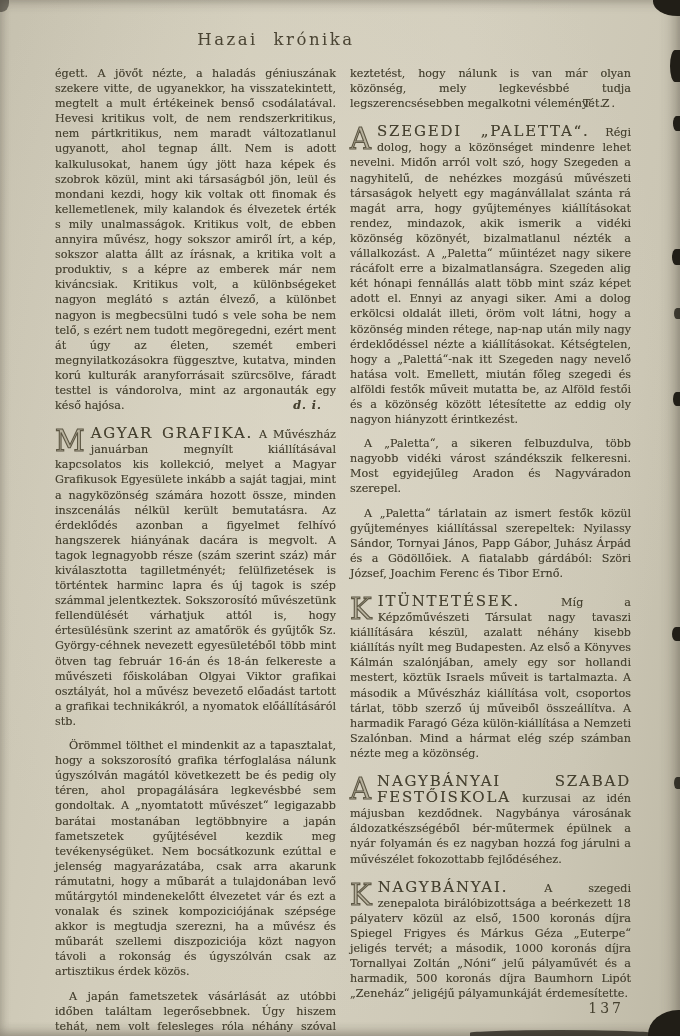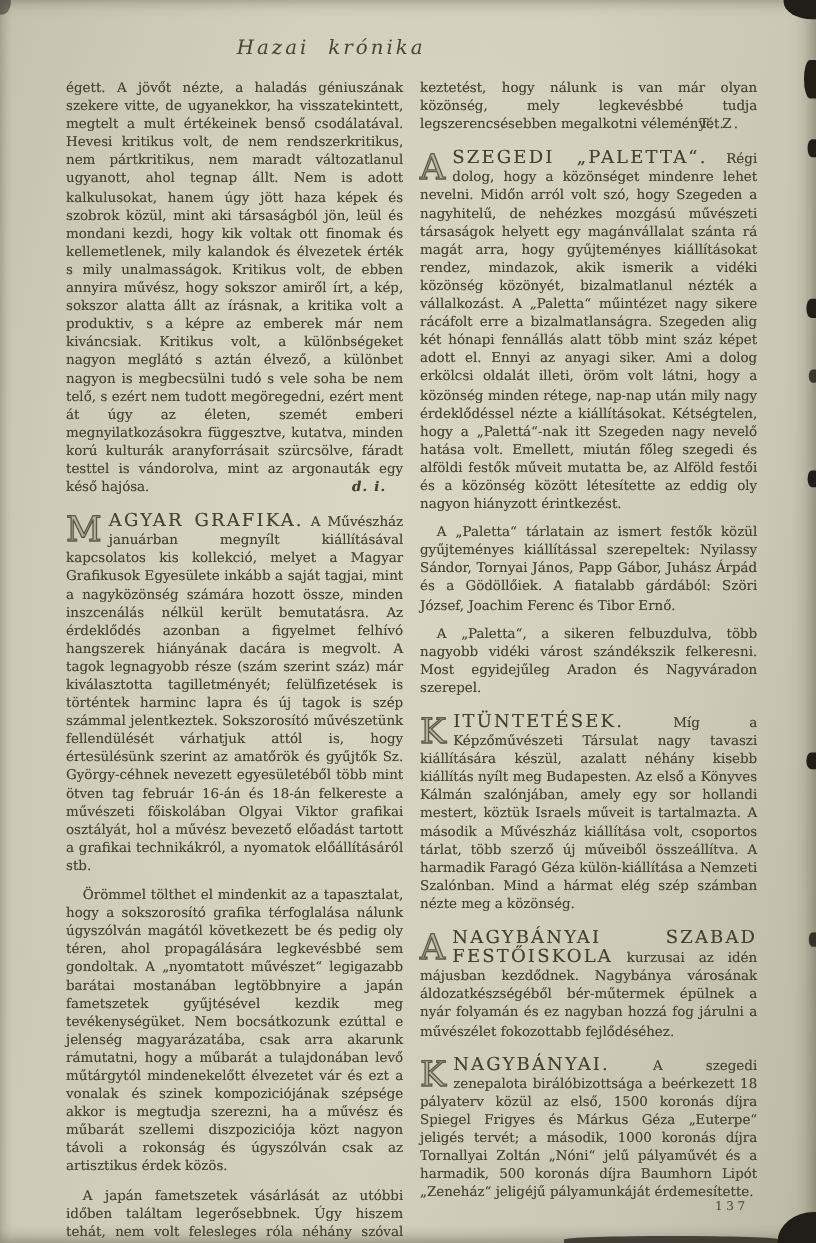--- a/index.html
+++ b/index.html
@@ -11,21 +11,21 @@
   .page{
     position:relative;width:680px;height:1036px;overflow:hidden;
     background:
       radial-gradient(ellipse at 45% 40%, rgba(224,219,203,.55), rgba(0,0,0,0) 70%),
       linear-gradient(100deg,#c6c1af 0%, #d2cdbb 30%, #d3cebd 55%, #cbc6b4 82%, #beb9a6 100%);
     box-shadow:inset -7px 0 14px rgba(58,52,38,.28), inset 0 -5px 10px rgba(58,52,38,.18), inset 3px 2px 8px rgba(58,52,38,.12);
     color:#453f2e;
   }
   .header{
     position:absolute;top:30px;left:0;width:552px;text-align:center;
-    font-style:italic;font-size:16.5px;letter-spacing:2.5px;word-spacing:8px;color:#4a4433;
+    font-size:16.5px;letter-spacing:2.5px;word-spacing:8px;color:#4a4433;
   }
   .columns{
     position:absolute;top:66px;left:55px;width:576px;
     display:flex;gap:14px;
   }
   .col{width:281px;}
   .para{
     position:relative;margin:0 0 9px 0;
     font-size:11.2px;line-height:15.1px;text-align:justify;
     color:#45402f;text-shadow:0 0 .5px rgba(69,64,47,.45);
@@ -39,21 +39,21 @@
     -webkit-text-stroke:1.1px #5d5744;
     text-shadow:0 0 0 rgba(0,0,0,0);
   }
   .lead{letter-spacing:1.8px;font-size:15px;}
   .sig{position:absolute;bottom:0;font-size:11.2px;}
   .sig-italic{right:14px;font-style:italic;letter-spacing:1px;font-weight:bold;}
   .sig-caps{right:14px;letter-spacing:2px;margin-top:15px;}
   .sig-smallcaps{right:10px;font-variant:small-caps;letter-spacing:1.6px;}
   .page-number{
     position:absolute;right:56px;top:1000px;
-    font-size:10px;letter-spacing:3px;color:#45402f;
+    font-size:14px;letter-spacing:3px;color:#45402f;
   }
   .art{position:absolute;background:#211e17;}
   .a1{right:0;top:0;width:27px;height:16px;border-radius:0 0 0 90%;}
   .a2{right:0;top:50px;width:10px;height:32px;border-radius:70% 0 0 70%;}
   .a3{right:0;top:116px;width:7px;height:15px;border-radius:70% 0 0 70%;}
   .a4{right:0;top:249px;width:8px;height:16px;border-radius:70% 0 0 70%;}
   .a5{right:0;top:308px;width:6px;height:11px;border-radius:70% 0 0 70%;opacity:.8;}
   .a6{right:0;top:392px;width:7px;height:14px;border-radius:70% 0 0 70%;}
   .a7{right:0;top:627px;width:8px;height:14px;border-radius:70% 0 0 70%;}
   .a8{right:0;top:777px;width:6px;height:12px;border-radius:70% 0 0 70%;opacity:.85;}
@@ -86,23 +86,23 @@
 
     <div class="col">
       <p class="para"><span>keztetést, hogy nálunk is van már olyan közönség, mely legkevésbbé tudja legszerencsésebben megalkotni véleményét.</span><span class="sig sig-caps">T. Z.</span></p>
 
       <p class="para section">
         <span class="dropcap">A</span>
         <span class="lead">SZEGEDI „PALETTA“.</span>
         <span>Régi dolog, hogy a közönséget mindenre lehet nevelni. Midőn arról volt szó, hogy Szegeden a nagyhitelű, de nehézkes mozgású művészeti társaságok helyett egy magánvállalat szánta rá magát arra, hogy gyűjteményes kiállításokat rendez, mindazok, akik ismerik a vidéki közönség közönyét, bizalmatlanul nézték a vállalkozást. A „Paletta“ műintézet nagy sikere rácáfolt erre a bizalmatlanságra. Szegeden alig két hónapi fennállás alatt több mint száz képet adott el. Ennyi az anyagi siker. Ami a dolog erkölcsi oldalát illeti, öröm volt látni, hogy a közönség minden rétege, nap-nap után mily nagy érdeklődéssel nézte a kiállításokat. Kétségtelen, hogy a „Palettá“-nak itt Szegeden nagy nevelő hatása volt. Emellett, miután főleg szegedi és alföldi festők műveit mutatta be, az Alföld festői és a közönség között létesítette az eddig oly nagyon hiányzott érintkezést.</span>
       </p>
 
+      <p class="para indent"><span>A „Paletta“, a sikeren felbuzdulva, több nagyobb vidéki várost szándékszik felkeresni. Most egyidejűleg Aradon és Nagyváradon szerepel.</span></p>
+
       <p class="para indent"><span>A „Paletta“ tárlatain az ismert festők közül gyűjteményes kiállítással szerepeltek: Nyilassy Sándor, Tornyai János, Papp Gábor, Juhász Árpád és a Gödöllőiek. A fiatalabb gárdából: Szöri József, Joachim Ferenc és Tibor Ernő.</span></p>
-
-      <p class="para indent"><span>A „Paletta“, a sikeren felbuzdulva, több nagyobb vidéki várost szándékszik felkeresni. Most egyidejűleg Aradon és Nagyváradon szerepel.</span></p>
 
 
       <p class="para section">
         <span class="dropcap">K</span>
         <span class="lead">ITÜNTETÉSEK.</span>
         <span>Míg a Képzőművészeti Társulat nagy tavaszi kiállítására készül, azalatt néhány kisebb kiállítás nyílt meg Budapesten. Az első a Könyves Kálmán szalónjában, amely egy sor hollandi mestert, köztük Israels műveit is tartalmazta. A második a Művészház kiállítása volt, csoportos tárlat, több szerző új műveiből összeállítva. A harmadik Faragó Géza külön-kiállítása a Nemzeti Szalónban. Mind a hármat elég szép számban nézte meg a közönség.</span>
       </p>
 
       <p class="para section">
         <span class="dropcap">A</span>

